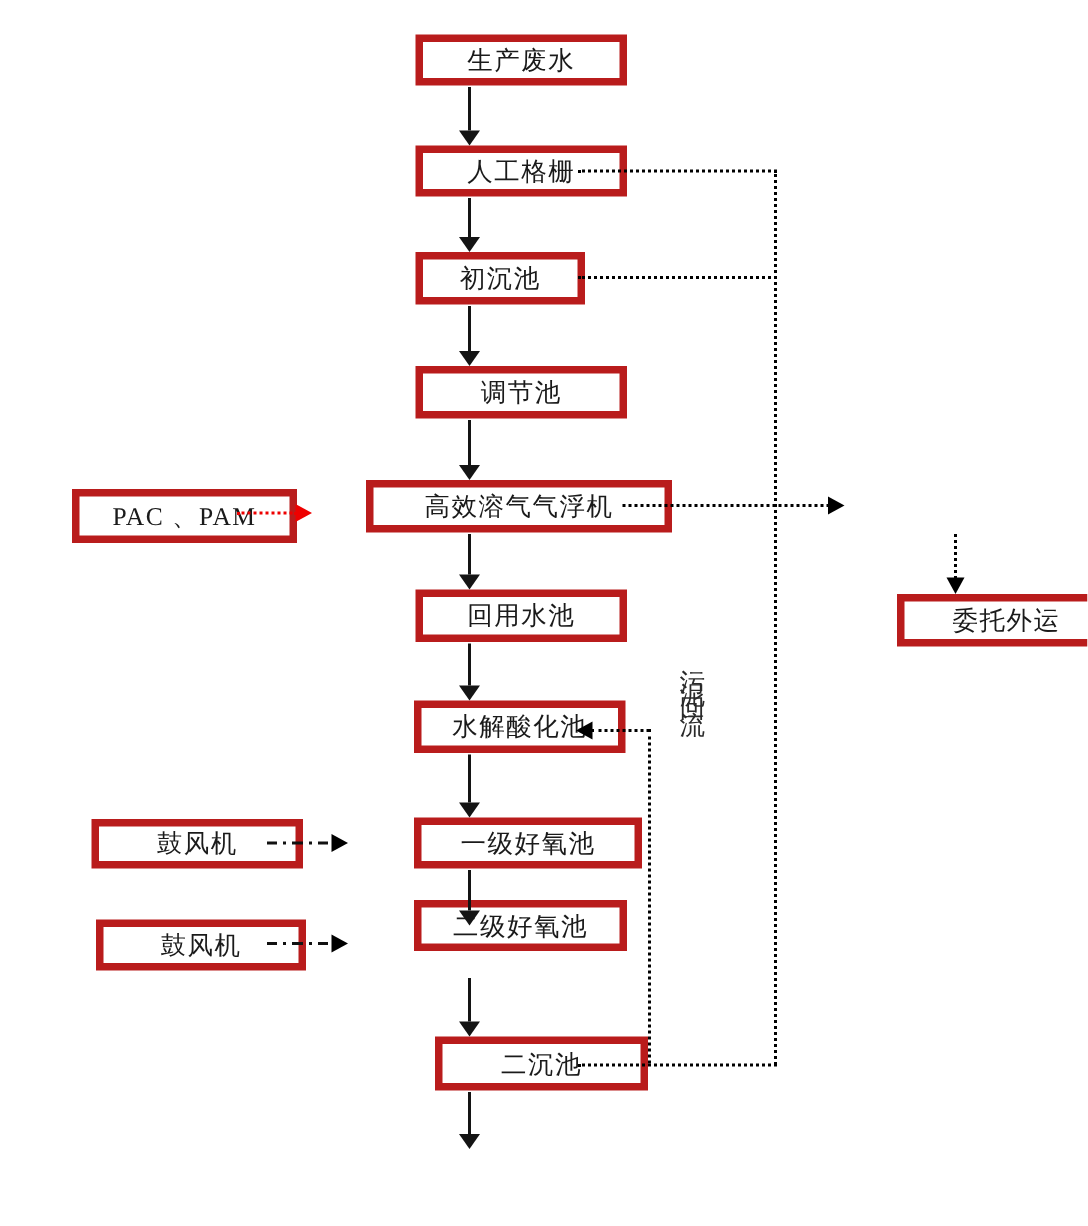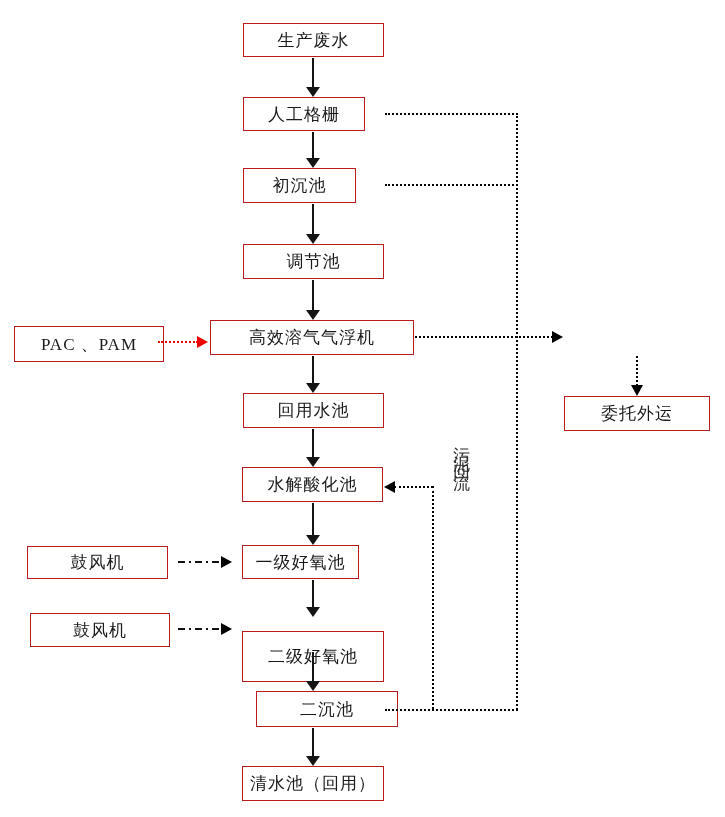--- a/index.html
+++ b/index.html
@@ -7,26 +7,27 @@
     position:relative;
     width:725px;height:817px;
     background:#ffffff;
     font-family:"Liberation Serif","DejaVu Serif",serif;
     color:#1a1a1a;
     overflow:hidden;
   }
   .node{
     position:absolute;
     box-sizing:border-box;
-    border:1px solid #b91c1c;
+    border:5px solid #b91c1c;
     background:#fff;
     display:flex;align-items:center;justify-content:center;
     font-size:17px;
     letter-spacing:1px;
     white-space:nowrap;
+    margin-left:34px;
   }
   
   .varrow{
     position:absolute;left:312px;width:0;
     border-left:2px solid #141414;
   }
   .varrow::after{
     content:'';position:absolute;left:-8px;bottom:-10px;
     width:0;height:0;
     border-left:7px solid transparent;border-right:7px solid transparent;
@@ -58,39 +59,38 @@
     color:#2a2a2a;
   }
 </style>
 </head>
 <body>
 
 <div id="canvas">
 
   <div class="node" style="left:243px;top:23px;width:141px;height:34px">生产废水</div>
 
-  <div class="node" style="left:243px;top:97px;width:122px;height:34px">人工格栅</div>
+  <div class="node" style="left:243px;top:97px;width:141px;height:34px">人工格栅</div>
 
   <div class="node" style="left:243px;top:168px;width:113px;height:35px">初沉池</div>
 
   <div class="node" style="left:210px;top:320px;width:204px;height:35px">高效溶气气浮机</div>
 
   <div class="node" style="left:243px;top:244px;width:141px;height:35px">调节池</div>
 
   <div class="node" style="left:243px;top:393px;width:141px;height:35px">回用水池</div>
 
   <div class="node" style="left:242px;top:467px;width:141px;height:35px">水解酸化池</div>
 
-  <div class="node" style="left:242px;top:545px;width:117px;height:34px">一级好氧池</div>
+  <div class="node" style="left:242px;top:545px;width:152px;height:34px">一级好氧池</div>
 
-  <div class="node" style="left:242px;top:631px;width:142px;height:51px">二级好氧池</div>
+  <div class="node" style="left:242px;top:600px;width:142px;height:34px">二级好氧池</div>
 
   <div class="node" style="left:256px;top:691px;width:142px;height:36px">二沉池</div>
 
-  <div class="node" style="left:242px;top:766px;width:142px;height:35px">清水池（回用）</div>
 
   <div class="node" style="left:14px;top:326px;width:150px;height:36px">PAC 、PAM</div>
 
   <div class="node" style="left:27px;top:546px;width:141px;height:33px">鼓风机</div>
 
   <div class="node" style="left:30px;top:613px;width:140px;height:34px">鼓风机</div>
 
 
   <div class="node" style="left:564px;top:396px;width:146px;height:35px">委托外运</div>
 

